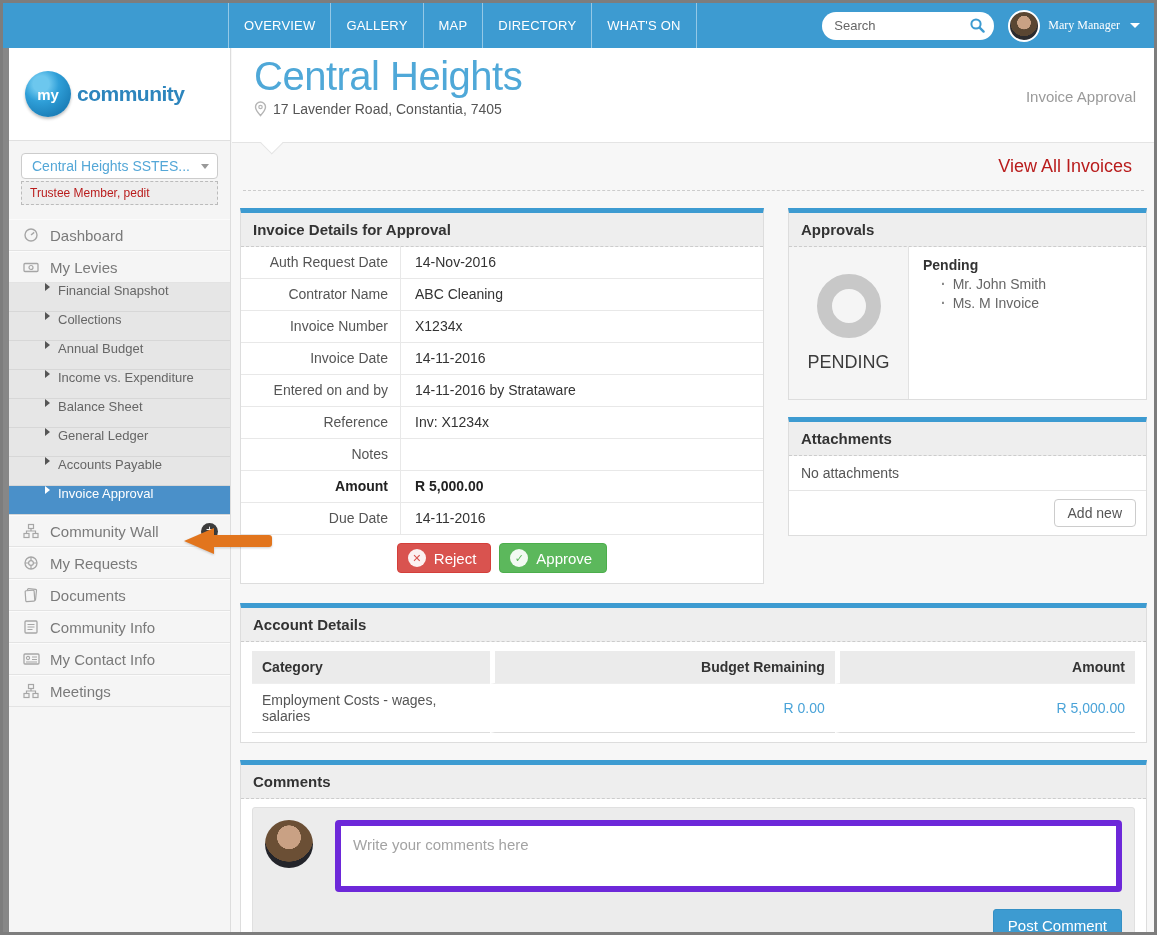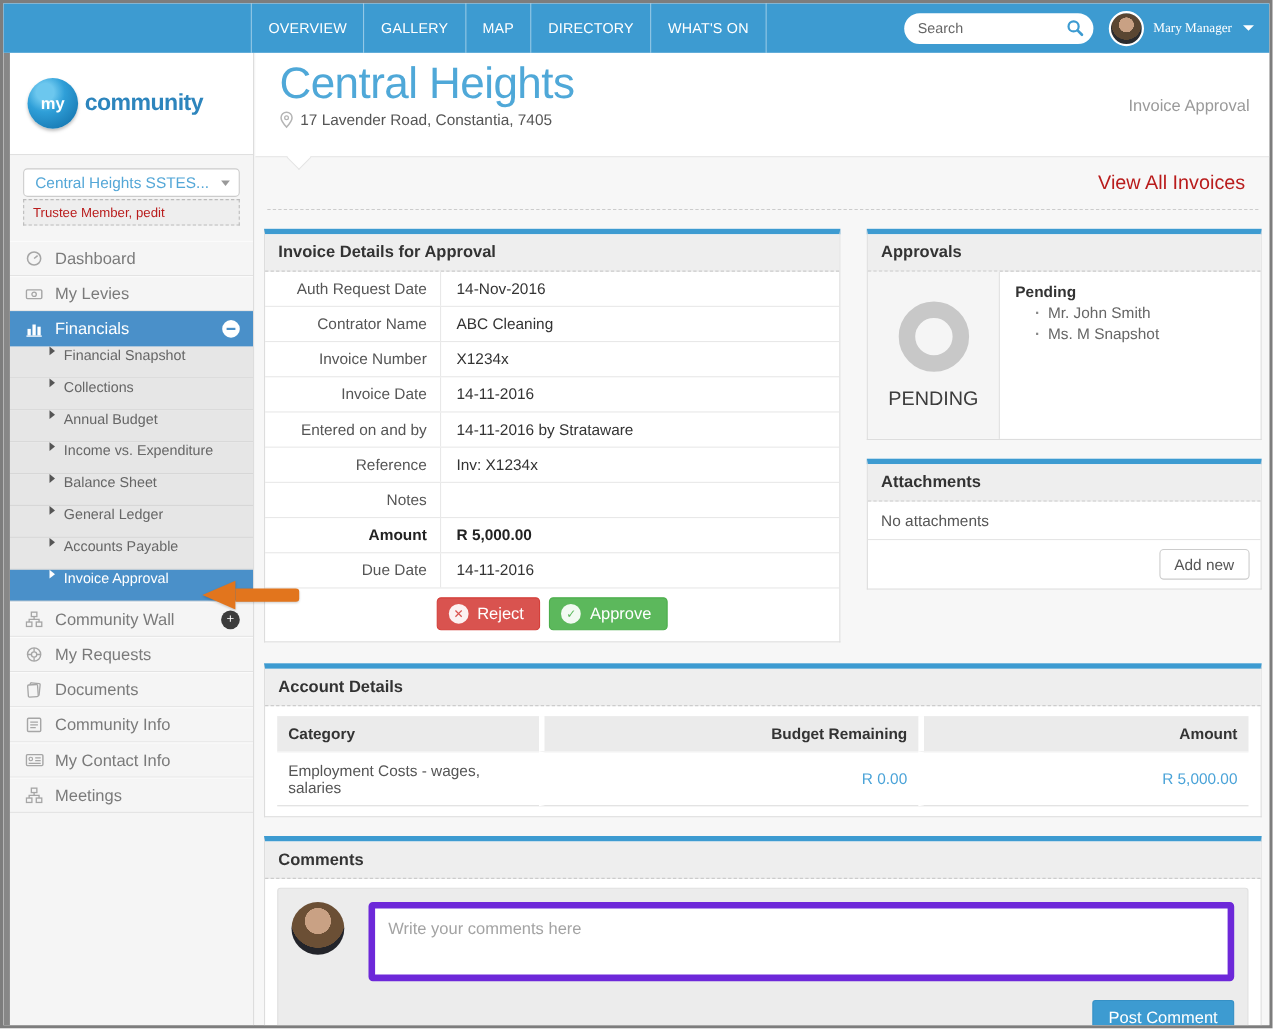--- a/index.html
+++ b/index.html
@@ -171,34 +171,20 @@
       </div>
       <div class="menuitem">
         <span class="micon">
             <svg class="icon-svg" width="17" height="16" viewBox="0 0 17 16">
               <rect x="1" y="4.5" width="14" height="8" rx="1" fill="none" stroke="#a6a6a6" stroke-width="1.3"></rect>
               <circle cx="8" cy="8.5" r="2" fill="none" stroke="#a6a6a6" stroke-width="1.2"></circle>
             </svg>
           </span>
         <span>My Levies</span>
       </div>
-      <div class="menuitem active">
-        <span class="micon">
-            <svg class="icon-svg" width="16" height="16" viewBox="0 0 16 16">
-              <rect x="2" y="8" width="3" height="6" fill="#fff"></rect>
-              <rect x="6.5" y="4" width="3" height="10" fill="#fff"></rect>
-              <rect x="11" y="6" width="3" height="8" fill="#fff"></rect>
-              <line x1="1" y1="14.5" x2="15" y2="14.5" stroke="#fff" stroke-width="1.2"></line>
-            </svg>
-          </span>
-        <span>Financials</span>
-        <span class="collapse-circle">
-            <i></i>
-          </span>
-      </div>
       <div class="submenu">
         <div class="subitem">
             <span class="tri"></span>
             <span>Financial Snapshot</span>
           </div>
         <div class="subitem">
             <span class="tri"></span>
             <span>Collections</span>
           </div>
         <div class="subitem">
@@ -371,21 +357,21 @@
             <div class="panel-h">Approvals</div>
             <div class="approvals-body">
               <div class="donut-cell">
                 <div class="donut"></div>
                 <div class="donut-label">PENDING</div>
               </div>
               <div class="pend-cell">
                 <div class="pend-title">Pending</div>
                 <ul class="pend-list">
                   <li>Mr. John Smith</li>
-                  <li>Ms. M Snapshot</li>
+                  <li>Ms. M Invoice</li>
                 </ul>
               </div>
             </div>
           </div>
 
           <div class="panel attach-panel">
             <div class="panel-h">Attachments</div>
             <div class="attach-empty">No attachments</div>
             <div class="attach-actions">
               <button class="btn-addnew">Add new</button>

